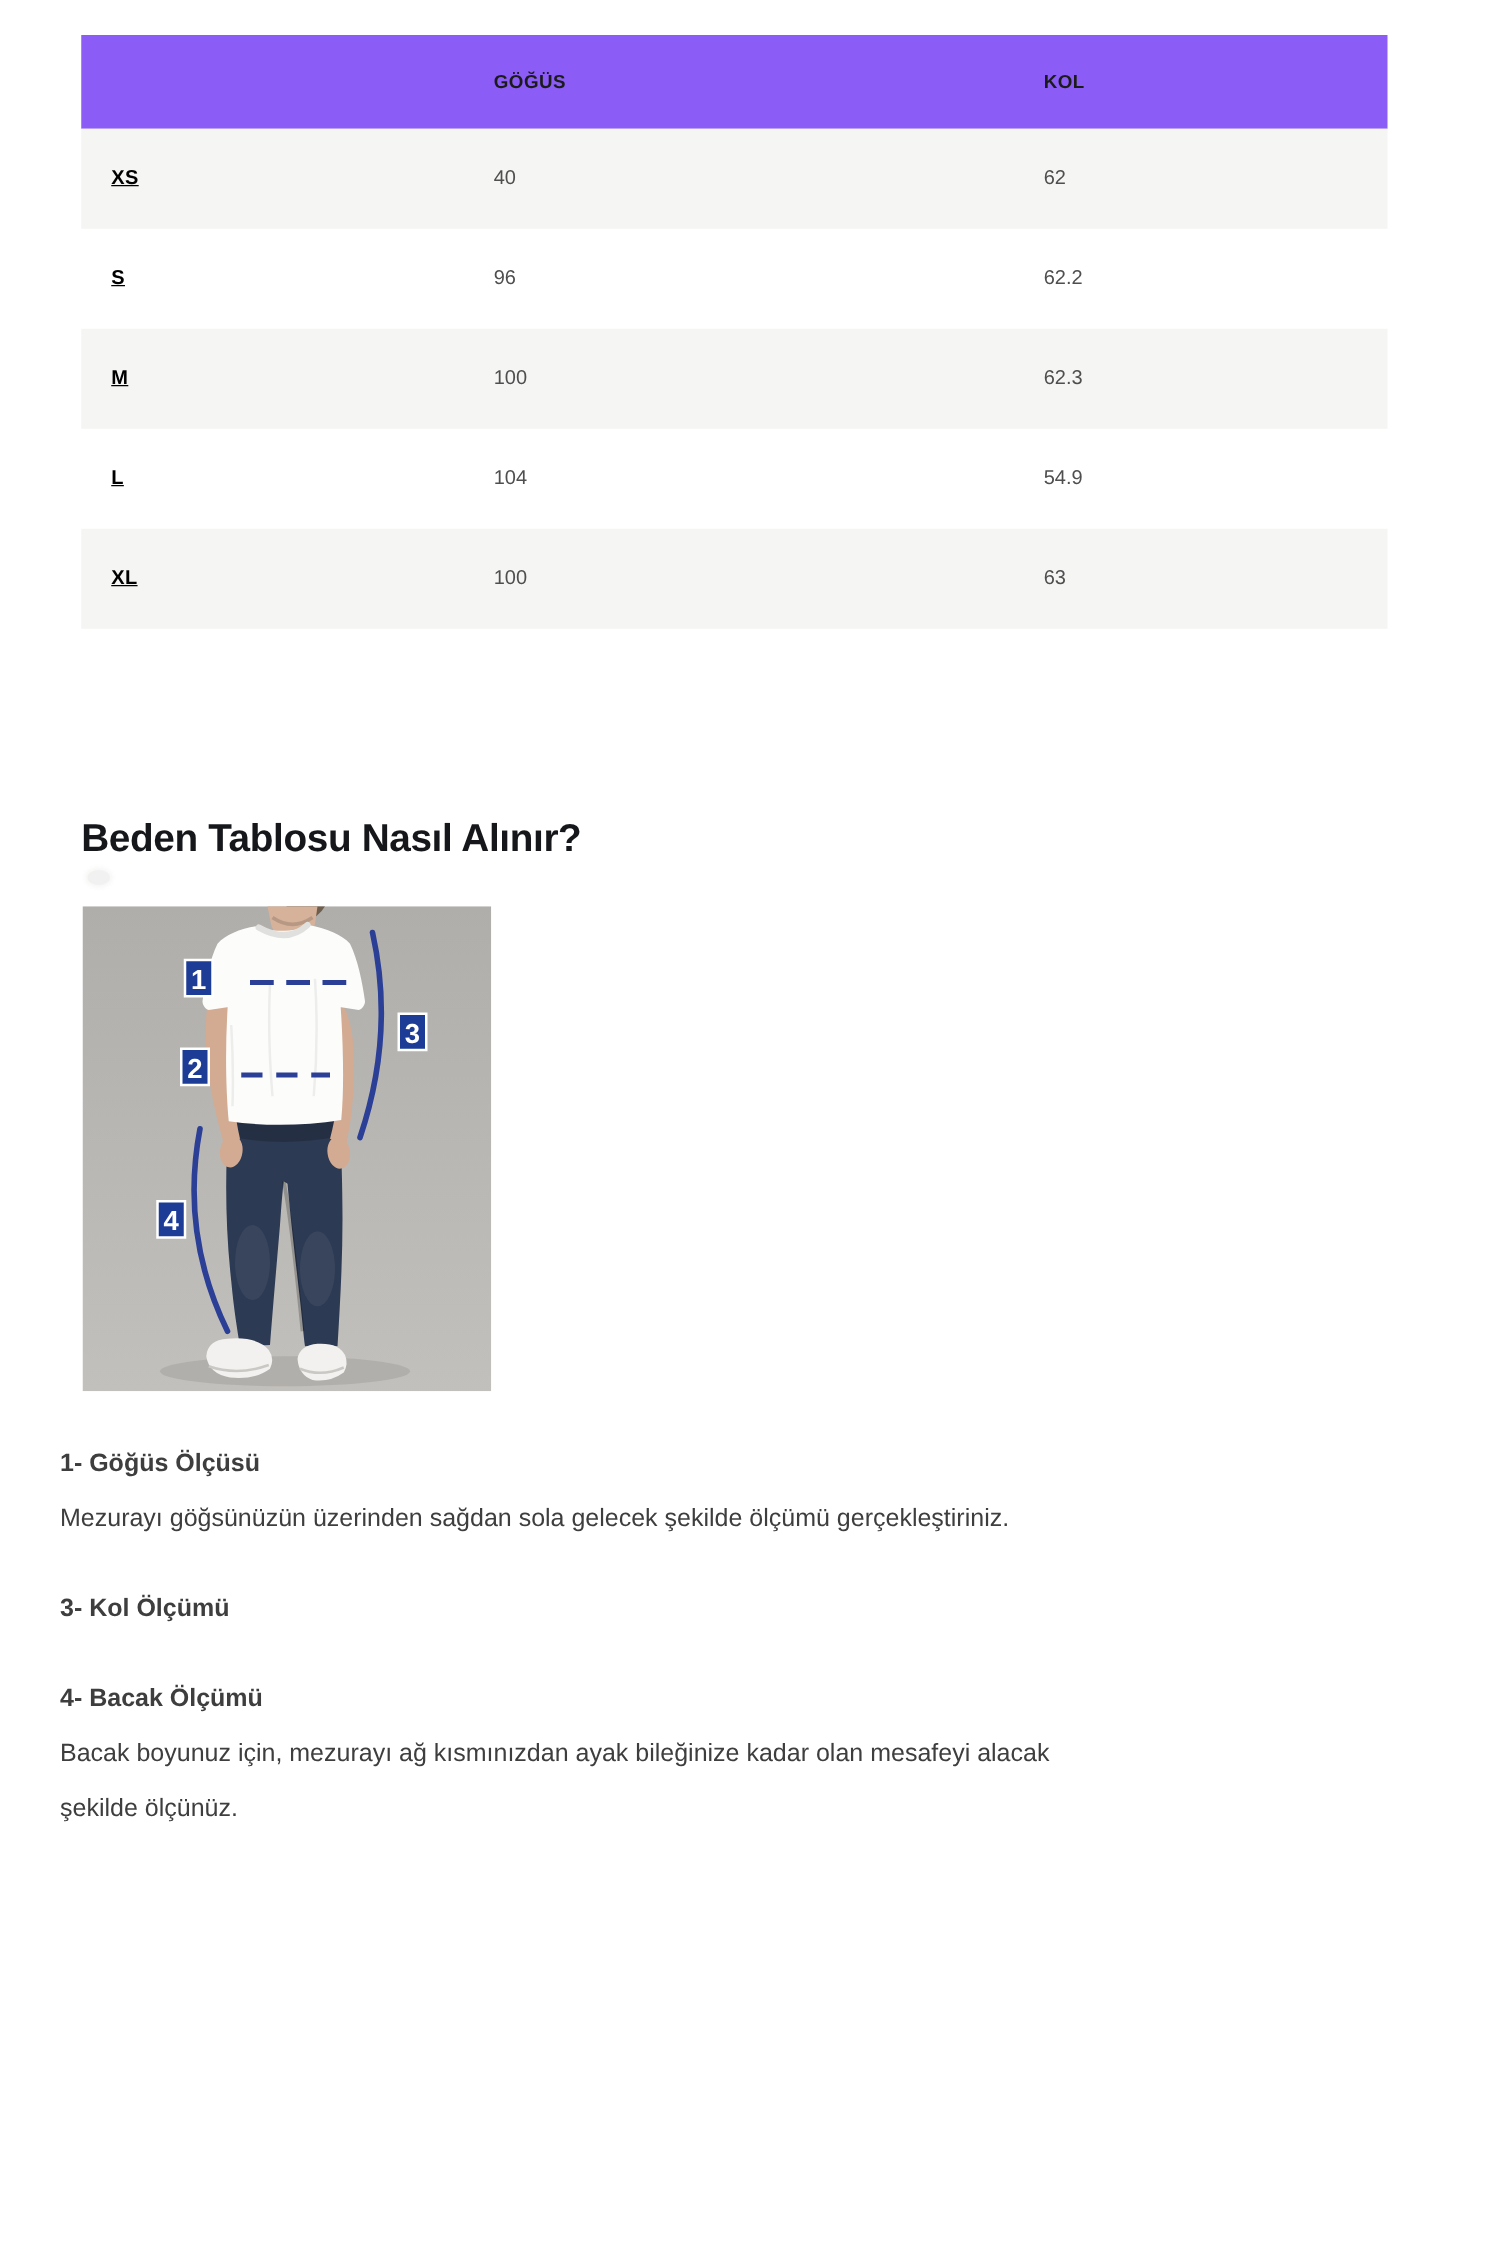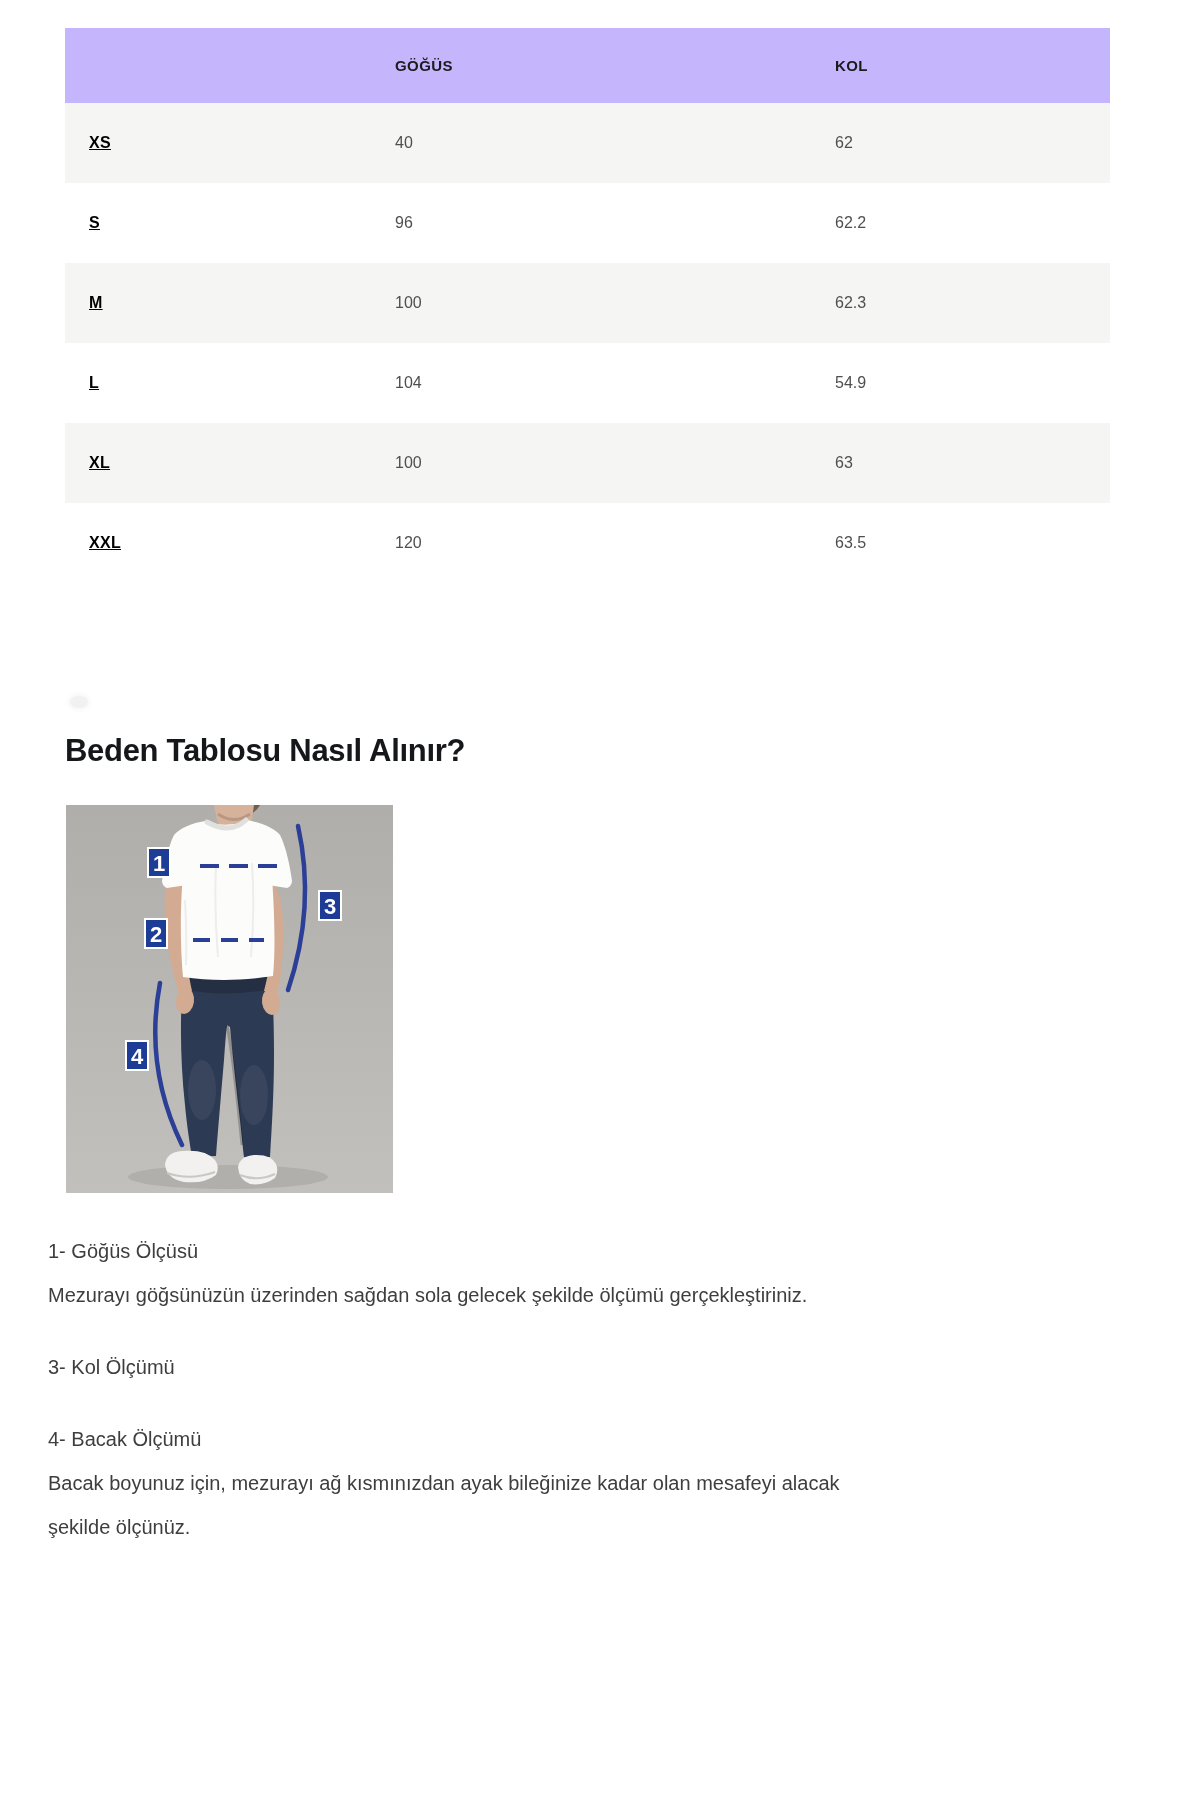--- a/index.html
+++ b/index.html
@@ -17,21 +17,21 @@
   .size-table {
     margin: 28px 0 0 65px;
     width: 1045px;
   }
   .t-row {
     display: grid;
     grid-template-columns: 330px 440px 1fr;
     align-items: center;
     height: 80px;
   }
-  .t-row.t-head { height: 75px; background: #c4b5fd; }
+  .t-row.t-head { height: 75px; background: #8b5cf6; }
   .size-table > .t-row:nth-child(even) { background: #f5f5f4; }
   .cell { padding-left: 0; }
   .cell.first { padding-left: 24px; }
   .t-head .cell {
     font-size: 15px; font-weight: bold; color: #1b1b1b; letter-spacing: .4px;
   }
   .cell.size { font-size: 16px; font-weight: bold; color: #000000; letter-spacing: .3px; text-decoration: underline; }
   .cell.val  { font-size: 16px; color: var(--value-text, #4f4f4f); }
 
   
@@ -60,21 +60,21 @@
 
   
   .sections {
     margin: 36px 0 0 48px;
     width: 1062px;
     font-size: 20px;
     line-height: 44px;
     color: var(--body-text, #3e3e3e);
   }
   .sec + .sec { margin-top: 28px; }
-  .sec-h { font-weight: normal; }
+  .sec-h { font-weight: bold; }
   .sec-b { white-space: pre-line; }
 </style>
 </head>
 <body>
 
 <div class="page">
 
   <div class="size-table">
     <div class="t-row t-head">
       <div class="cell first"></div>
@@ -99,25 +99,20 @@
     </div>
     <div class="t-row">
       <div class="cell first size">L</div>
       <div class="cell val">104</div>
       <div class="cell val">54.9</div>
     </div>
     <div class="t-row">
       <div class="cell first size">XL</div>
       <div class="cell val">100</div>
       <div class="cell val">63</div>
-    </div>
-    <div class="t-row">
-      <div class="cell first size">XXL</div>
-      <div class="cell val">120</div>
-      <div class="cell val">63.5</div>
     </div>
   </div>
 
   <div class="artifact"></div>
 
   <h2 class="guide-title">Beden Tablosu Nasıl Alınır?</h2>
 
   <div class="figure">
     <svg width="327" height="388" viewBox="0 0 327 388" xmlns="http://www.w3.org/2000/svg">
       <defs>

